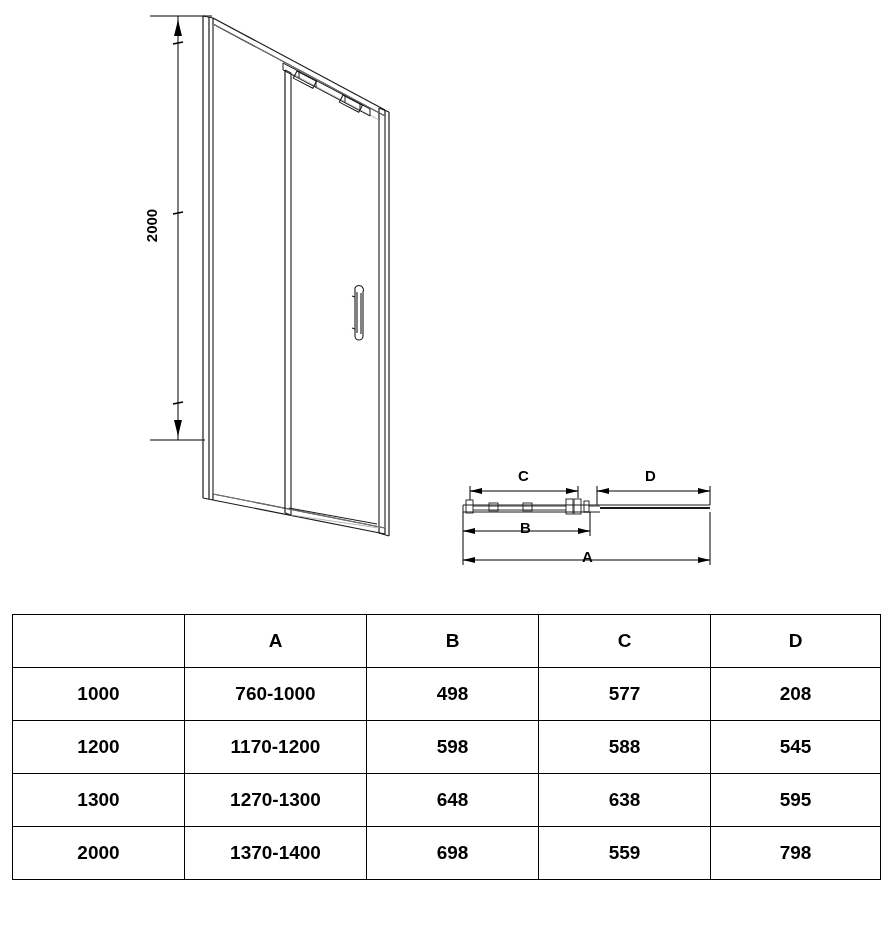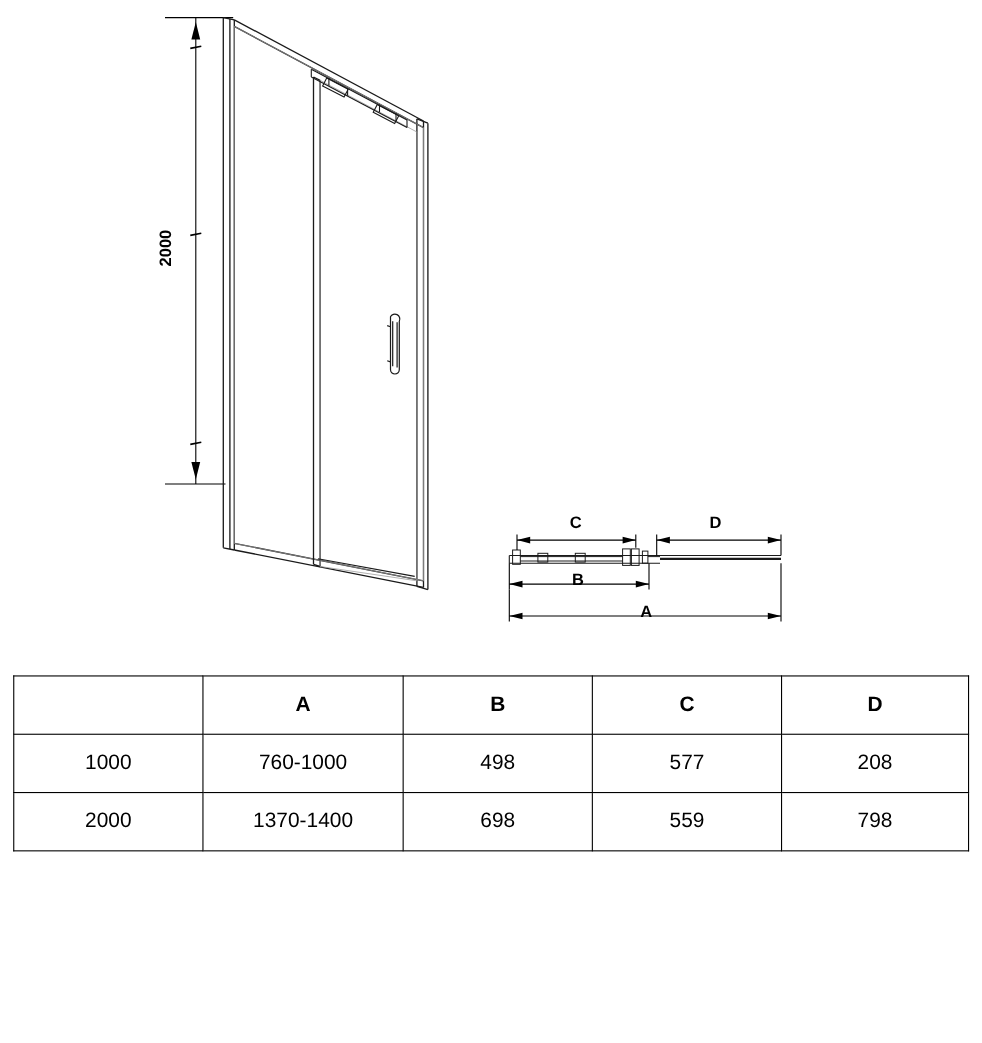--- a/index.html
+++ b/index.html
@@ -49,21 +49,21 @@
     width: 868px;
     border-collapse: collapse;
     table-layout: fixed;
   }
   table.spec td, table.spec th {
     border: 1px solid #000000;
     height: 52px;
     text-align: center;
     vertical-align: middle;
     font-size: 19px;
-    font-weight: normal;
+    font-weight: bold;
     font-family: "Liberation Sans", sans-serif;
     color: #000;
     padding: 0;
   }
   table.spec th {
     font-weight: bold;
   }
   table.spec col.c0 { width: 172px; }
   table.spec col.c1 { width: 182px; }
   table.spec col.c2 { width: 172px; }
@@ -250,20 +250,34 @@
     </thead>
     <tbody>
       <tr>
         <td>1000</td>
         <td>760-1000</td>
         <td>498</td>
         <td>577</td>
         <td>208</td>
       </tr>
       <tr>
+        <td>1200</td>
+        <td>1170-1200</td>
+        <td>598</td>
+        <td>588</td>
+        <td>545</td>
+      </tr>
+      <tr>
+        <td>1300</td>
+        <td>1270-1300</td>
+        <td>648</td>
+        <td>638</td>
+        <td>595</td>
+      </tr>
+      <tr>
         <td>2000</td>
         <td>1370-1400</td>
         <td>698</td>
         <td>559</td>
         <td>798</td>
       </tr>
     </tbody>
   </table>
 
 </div>

